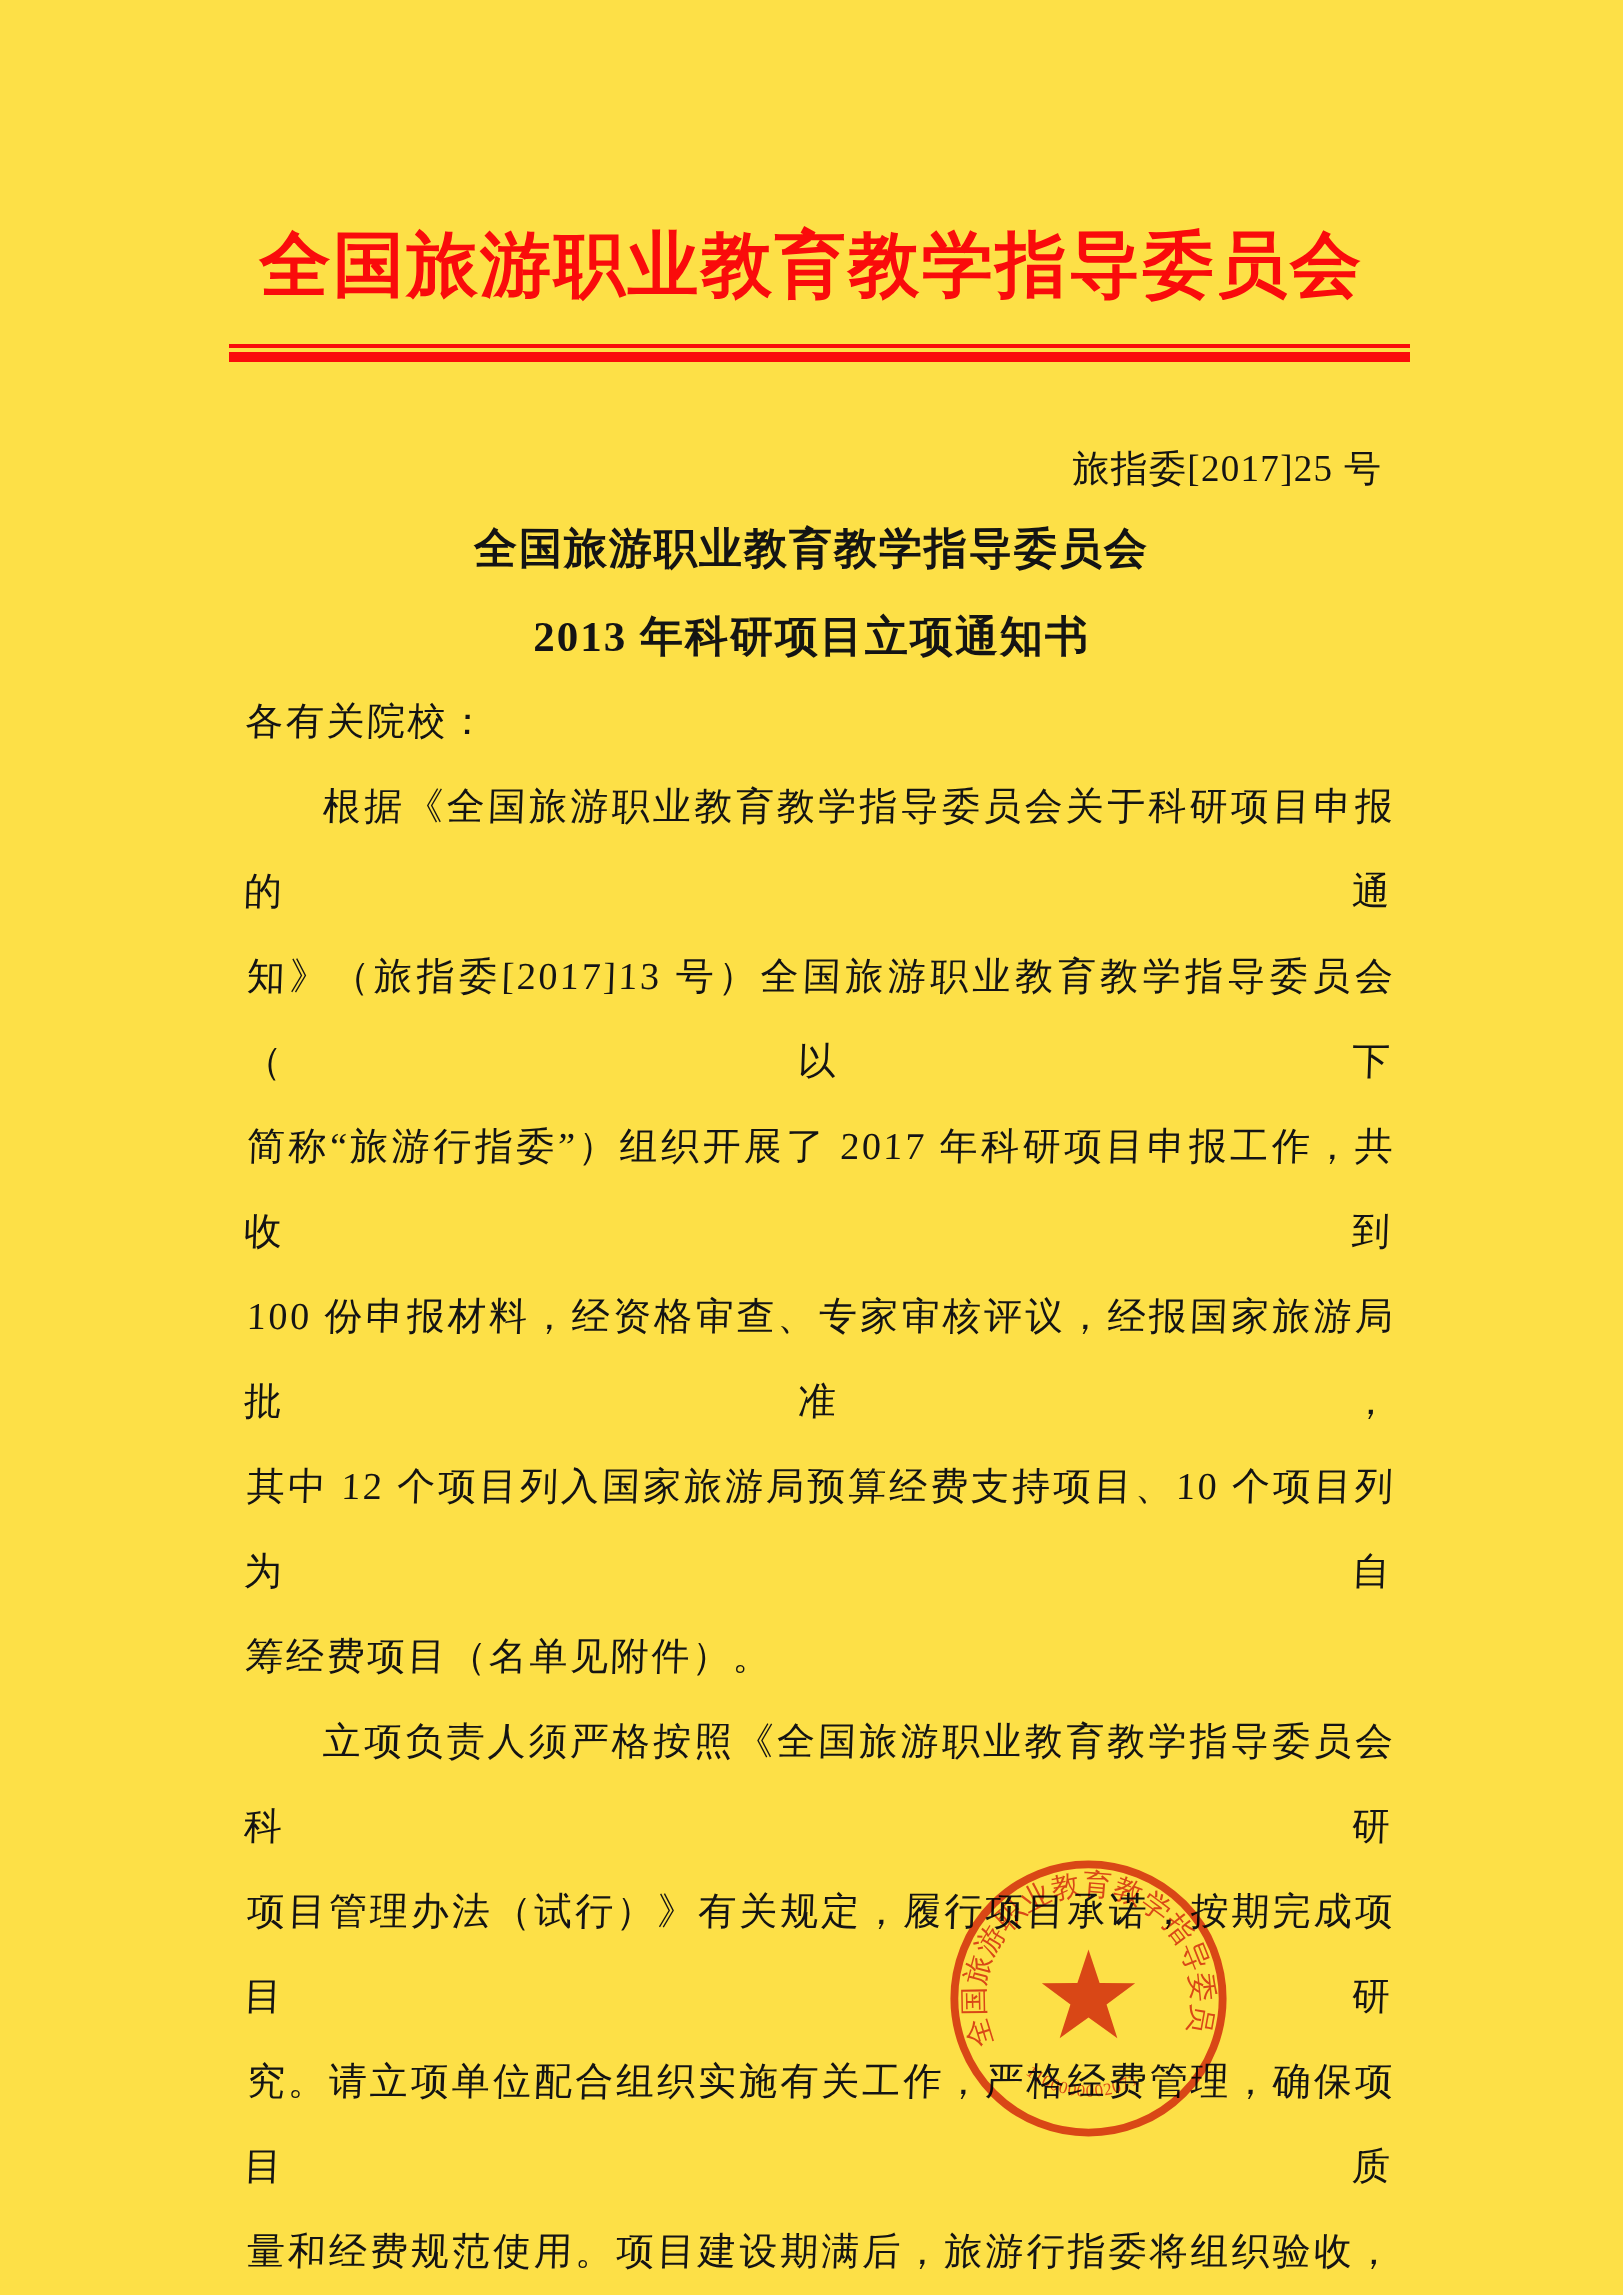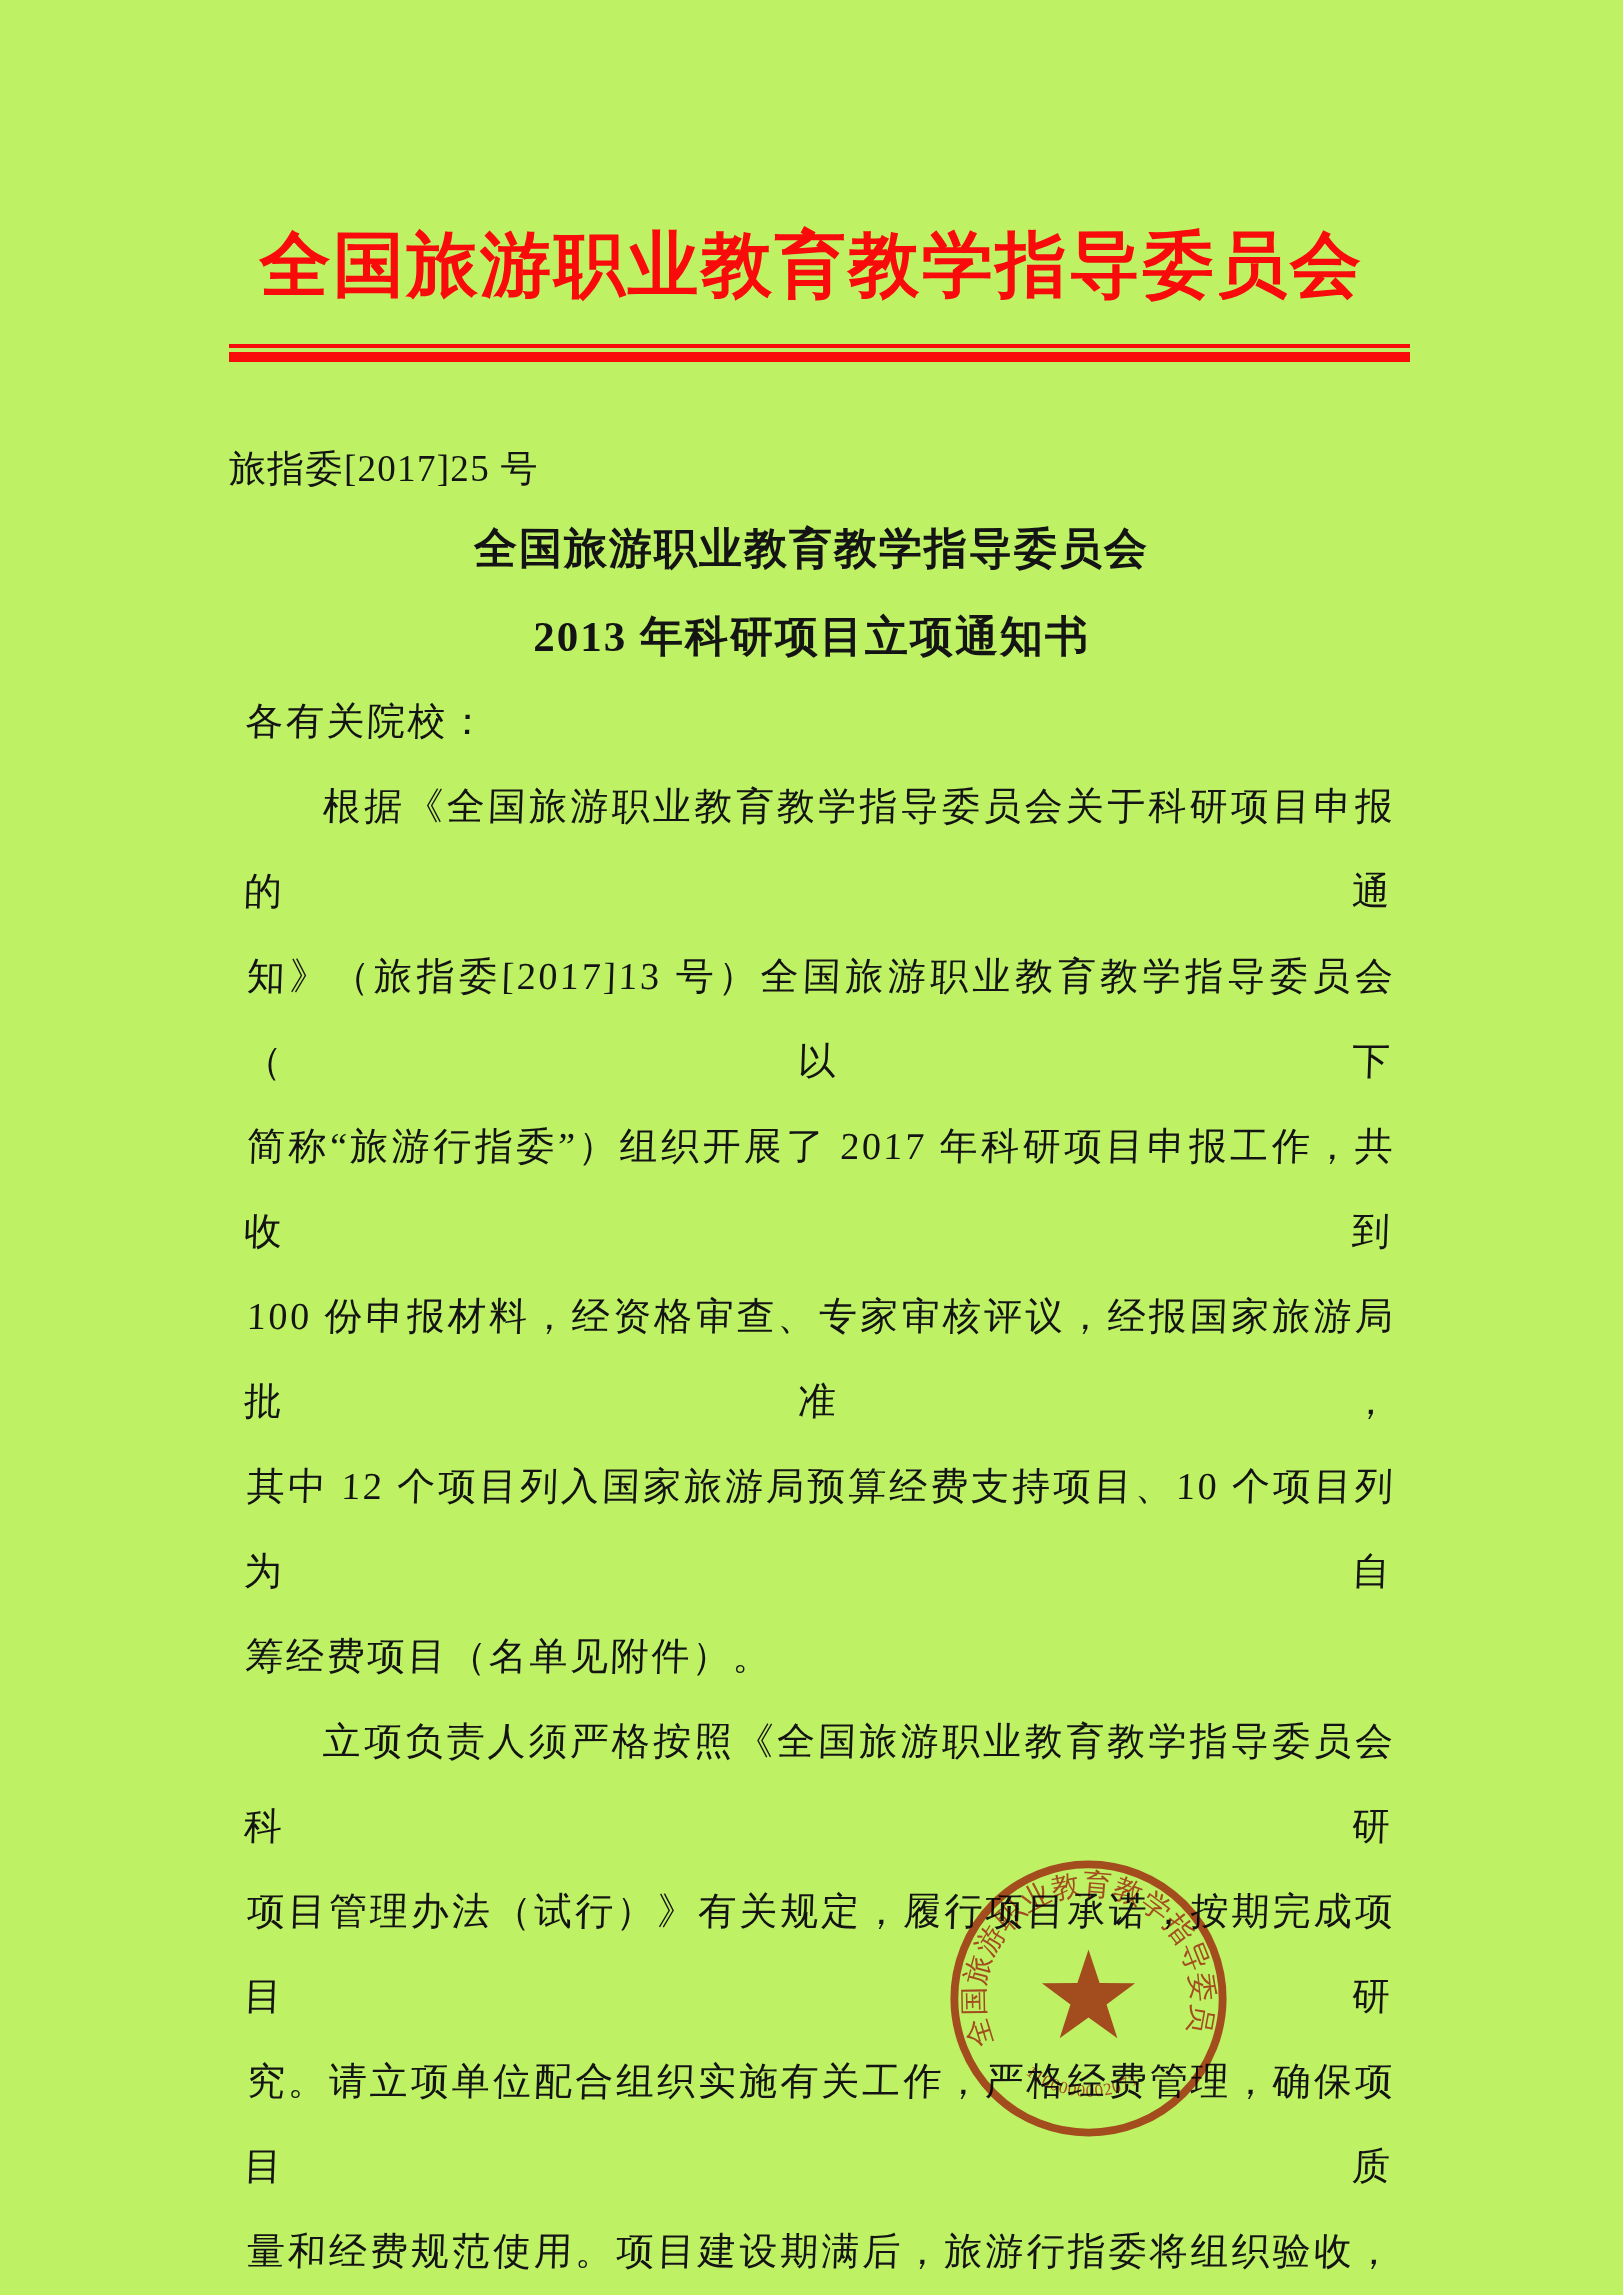--- a/index.html
+++ b/index.html
@@ -1,30 +1,30 @@
 <!DOCTYPE html>
 <html style="--masthead_red: #fa0b0b; --stamp_red: #d8423c;font-size:10.5px"><head>
 <meta charset="utf-8">
 <style>
   html,body { margin:0; padding:0; background:#ffffff; }
   .page {
     position:relative; width:1623px; height:2295px; box-sizing:border-box;
-    padding:222px 229px 0 229px; background:#bef264; overflow:hidden;
+    padding:222px 229px 0 229px; background:#fde047; overflow:hidden;
     font-family:"Liberation Serif", serif; color:#141414;
   }
   .masthead {
     font-family:"Liberation Sans", sans-serif; font-weight:700;
     font-size:71px; line-height:85px; letter-spacing:2.6px;
     color:var(--masthead_red, #fa0b0b); text-align:center; white-space:nowrap;
   }
   .rules { margin-top:37px; margin-right:-15.7px; }
   .rule-thin  { height:3.9px;  background:var(--masthead_red, #fa0b0b); }
   .rule-thick { height:9.8px; background:var(--masthead_red, #fa0b0b); margin-top:4.6px; }
   .doc-number {
-    margin-top:86px; text-align:left; padding-right:11.8px;
+    margin-top:86px; text-align:right; padding-right:11.8px;
     font-size:37px; line-height:42px; letter-spacing:1.3px;
   }
   .title-line { text-align:center; font-weight:700; font-size:43px; line-height:47px; letter-spacing:2px; white-space:nowrap; }
   .title-1 { margin-top:35px; }
   .title-2 { margin-top:41px; }
   .body-block { margin-top:19px; }
   .body-line {
     font-size:38px; line-height:85px; letter-spacing:2.6px;
     padding-left:16.4px; transform:skewX(-2deg); white-space:nowrap;
   }

